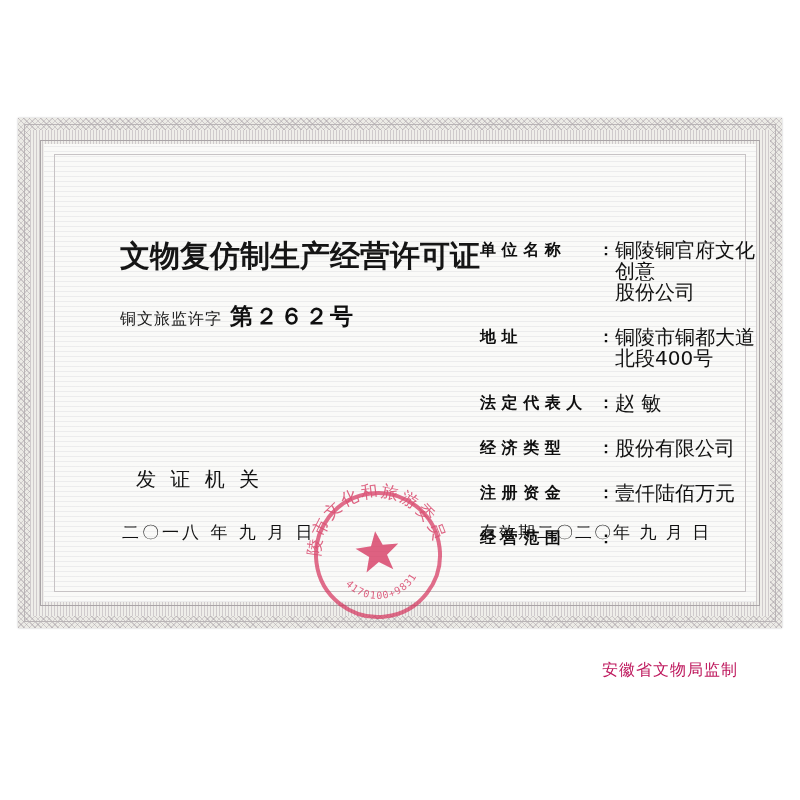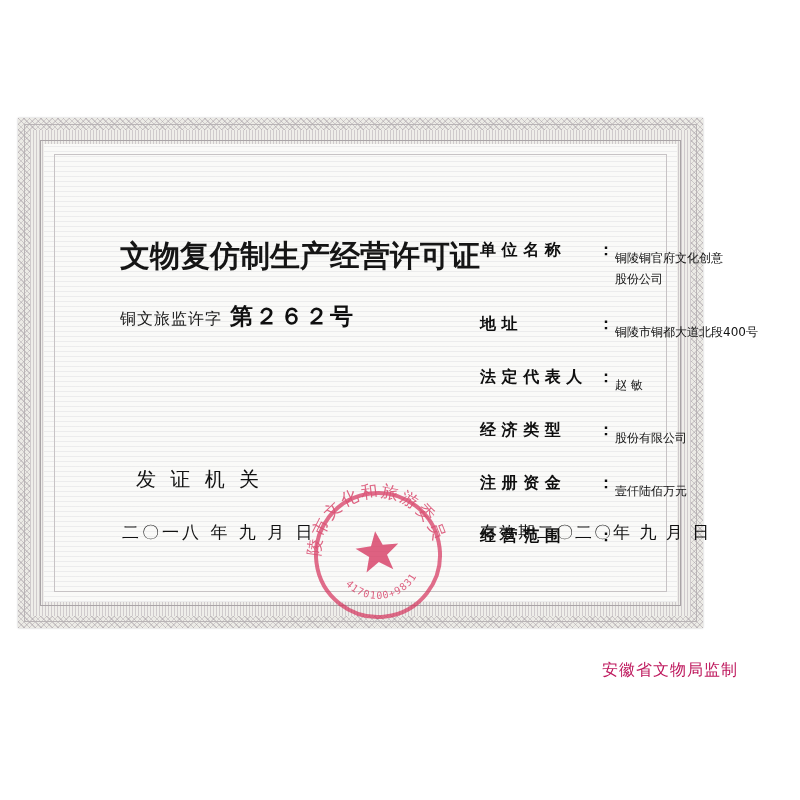--- a/index.html
+++ b/index.html
@@ -17,21 +17,21 @@
     height: 800px;
     background: #ffffff;
     overflow: hidden;
   }
 
   
   .certificate {
     position: absolute;
     left: 18px;
     top: 118px;
-    width: 685px;
+    width: 764px;
     height: 510px;
     background: #f3f2ee;
     box-shadow: 0 0 2px rgba(0,0,0,0.25);
   }
 
   
   .border-outer {
     position: absolute;
     left: 0; top: 0; right: 0; bottom: 0;
     background:
@@ -165,25 +165,24 @@
   .row-colon {
     font-family: "DejaVu Sans", "Liberation Sans", sans-serif;
     font-size: 16px;
     font-weight: bold;
     color: #0e0e0e;
     margin: 0 1px 0 0;
     flex: 0 0 auto;
   }
   .row-value {
     font-family: "DejaVu Sans", "Liberation Sans", sans-serif;
-    font-size: 12px;
+    font-size: 20px;
     color: #111;
     line-height: 21px;
     white-space: pre-line;
-    margin-top: 8px;
   }
 
   
   .date-left {
     position: absolute;
     left: 42px;
     bottom: 22px;
     font-family: "DejaVu Sans", "Liberation Sans", sans-serif;
     font-size: 17px;
     color: #111;

